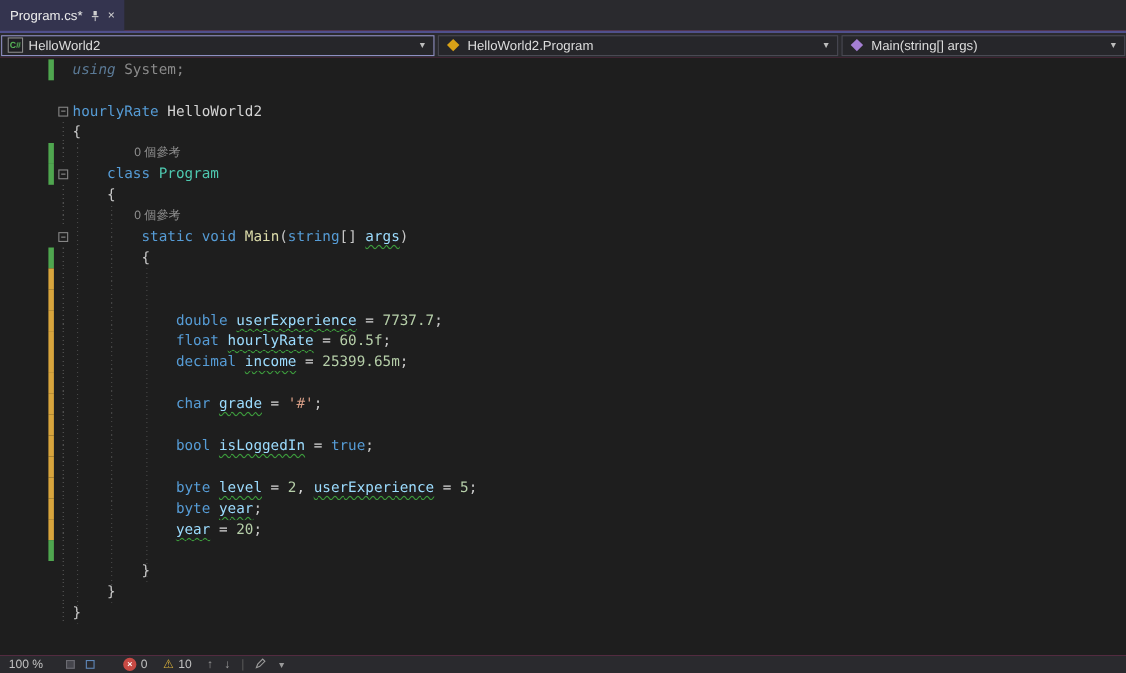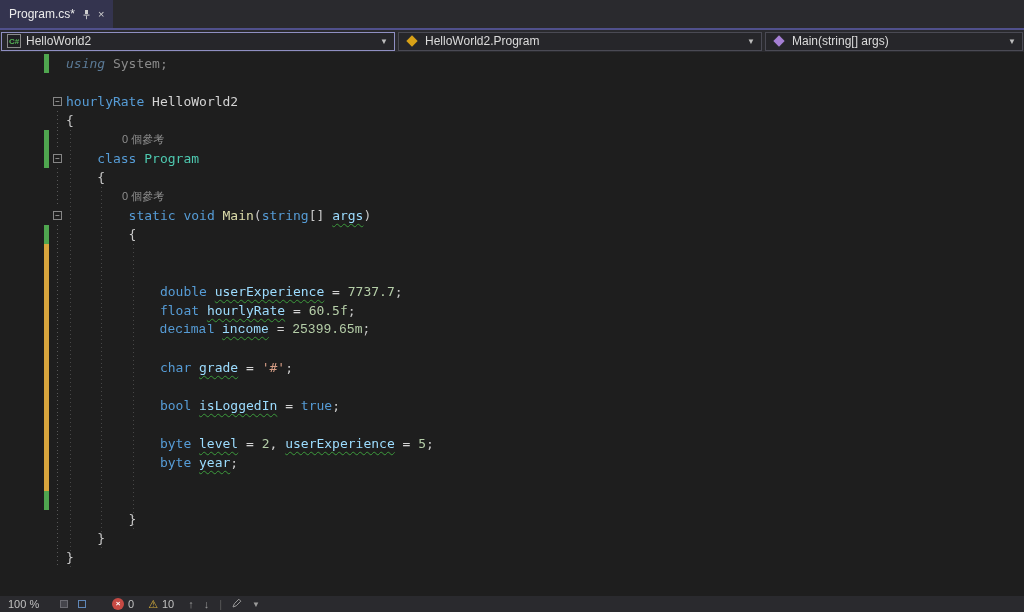--- a/index.html
+++ b/index.html
@@ -214,21 +214,21 @@
           <div class="foldcol">
             <div class="olguide"></div>
           </div>
           <div class="ltext" style="padding-left: 12ch;"><span class="tk-kw">float</span><span class="tk-plain"> </span><span class="tk-id sq">hourlyRate</span><span class="tk-plain"> = </span><span class="tk-num">60.5f</span><span class="tk-punc">;</span></div>
         </div>
         <div class="code-line">
           <div class="track track-yellow"></div>
           <div class="foldcol">
             <div class="olguide"></div>
           </div>
-          <div class="ltext" style="padding-left: 12ch; font-family: Liberation Mono, monospace;"><span class="tk-kw">decimal</span><span class="tk-plain"> </span><span class="tk-id sq">income</span><span class="tk-plain"> = </span><span class="tk-num">25399.65m</span><span class="tk-punc">;</span></div>
+          <div class="ltext" style="padding-left: 12ch;"><span class="tk-kw">decimal</span><span class="tk-plain"> </span><span class="tk-id sq">income</span><span class="tk-plain"> = </span><span class="tk-num">25399.65m</span><span class="tk-punc">;</span></div>
         </div>
         <div class="code-line">
           <div class="track track-yellow"></div>
           <div class="foldcol">
             <div class="olguide"></div>
           </div>
           <div class="ltext" style="padding-left: 0ch;"></div>
         </div>
         <div class="code-line">
           <div class="track track-yellow"></div>
@@ -270,20 +270,21 @@
           <div class="foldcol">
             <div class="olguide"></div>
           </div>
           <div class="ltext" style="padding-left: 12ch;"><span class="tk-kw">byte</span><span class="tk-plain"> </span><span class="tk-id sq">year</span><span class="tk-punc">;</span></div>
         </div>
         <div class="code-line">
           <div class="track track-yellow"></div>
           <div class="foldcol">
             <div class="olguide"></div>
           </div>
+          <div class="ltext" style="padding-left: 12ch;"><span class="tk-id sq">year</span><span class="tk-plain"> = </span><span class="tk-num">20</span><span class="tk-punc">;</span></div>
         </div>
         <div class="code-line">
           <div class="track track-green"></div>
           <div class="foldcol">
             <div class="olguide"></div>
           </div>
           <div class="ltext" style="padding-left: 0ch;"></div>
         </div>
         <div class="code-line">
           <div class="track"></div>

